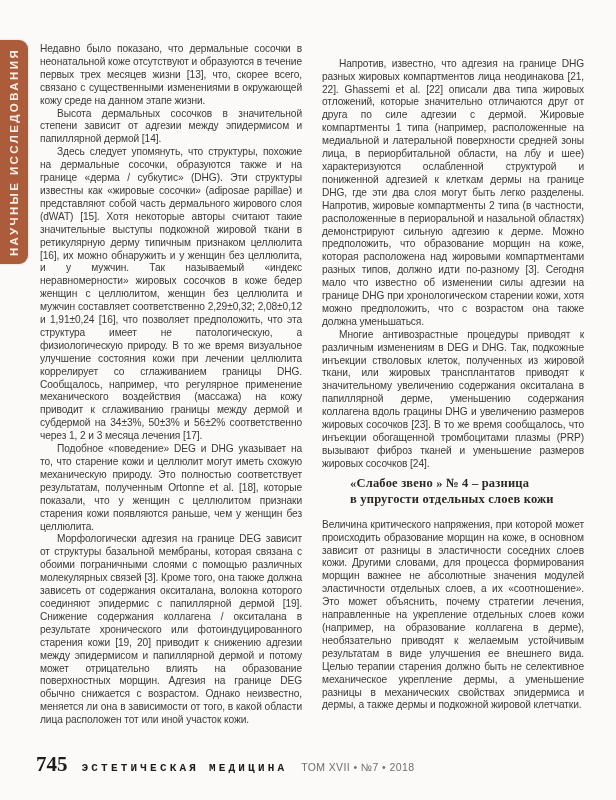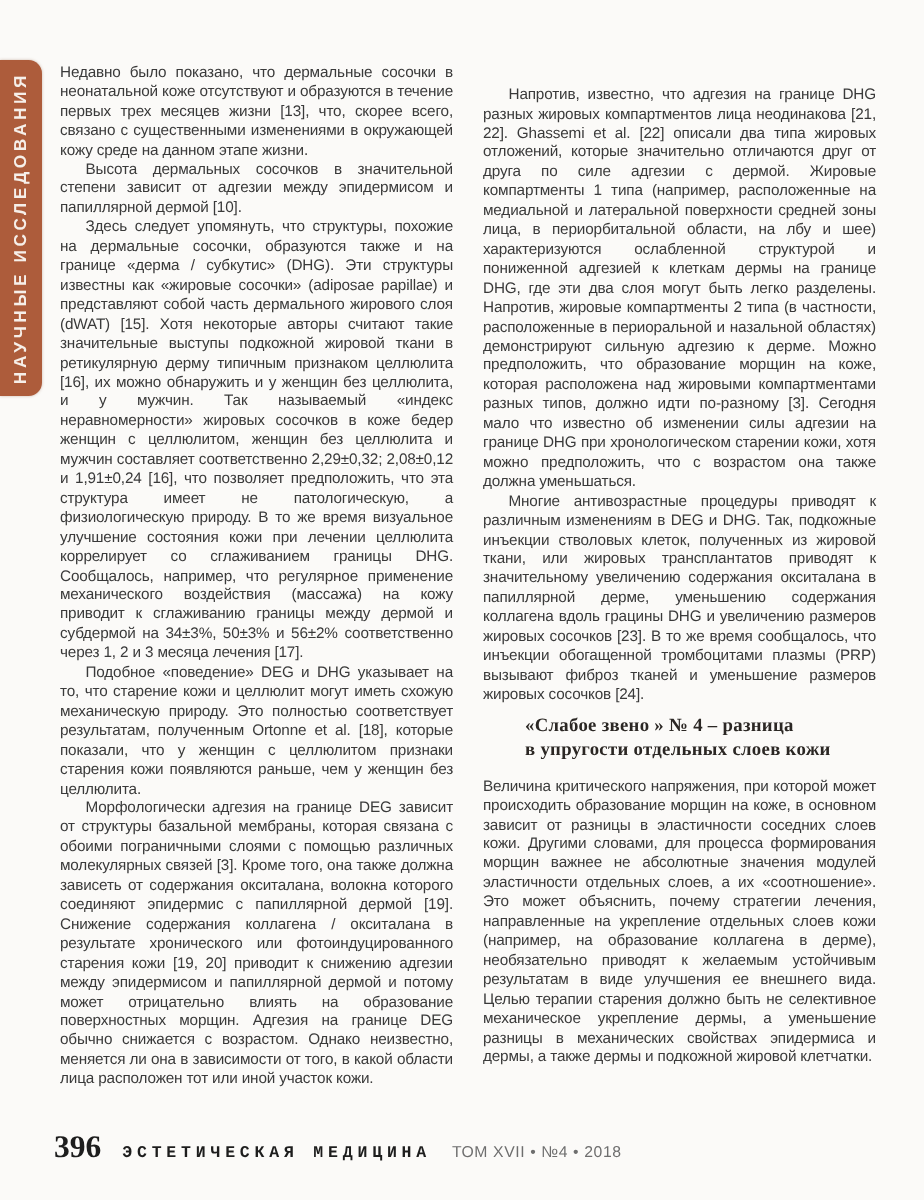--- a/index.html
+++ b/index.html
@@ -79,32 +79,32 @@
 
 <div class="page">
 
   <div class="section-tab">
     <span class="tab-label">НАУЧНЫЕ ИССЛЕДОВАНИЯ</span>
   </div>
 
   <div class="content">
     <div class="column">
         <p class="para">Недавно было показано, что дермальные сосочки в неонатальной коже отсутствуют и образуются в течение первых трех месяцев жизни [13], что, скорее всего, связано с существенными изменениями в окружающей кожу среде на данном этапе жизни.</p>
-        <p class="para indent">Высота дермальных сосочков в значительной степени зависит от адгезии между эпидермисом и папиллярной дермой [10].</p>
+        <p class="para indent">Высота дермальных сосочков в значительной степени зависит от адгезии между эпидермисом и папиллярной дермой [14].</p>
         <p class="para indent">Здесь следует упомянуть, что структуры, похожие на дермальные сосочки, образуются также и на границе «дерма / субкутис» (DHG). Эти структуры известны как «жировые сосочки» (adiposae papillae) и представляют собой часть дермального жирового слоя (dWAT) [15]. Хотя некоторые авторы считают такие значительные выступы подкожной жировой ткани в ретикулярную дерму типичным признаком целлюлита [16], их можно обнаружить и у женщин без целлюлита, и у мужчин. Так называемый «индекс неравномерности» жировых сосочков в коже бедер женщин с целлюлитом, женщин без целлюлита и мужчин составляет соответственно 2,29±0,32; 2,08±0,12 и 1,91±0,24 [16], что позволяет предположить, что эта структура имеет не патологическую, а физиологическую природу. В то же время визуальное улучшение состояния кожи при лечении целлюлита коррелирует со сглаживанием границы DHG. Сообщалось, например, что регулярное применение механического воздействия (массажа) на кожу приводит к сглаживанию границы между дермой и субдермой на 34±3%, 50±3% и 56±2% соответственно через 1, 2 и 3 месяца лечения [17].</p>
         <p class="para indent">Подобное «поведение» DEG и DHG указывает на то, что старение кожи и целлюлит могут иметь схожую механическую природу. Это полностью соответствует результатам, полученным Ortonne et al. [18], которые показали, что у женщин с целлюлитом признаки старения кожи появляются раньше, чем у женщин без целлюлита.</p>
         <p class="para indent">Морфологически адгезия на границе DEG зависит от структуры базальной мембраны, которая связана с обоими пограничными слоями с помощью различных молекулярных связей [3]. Кроме того, она также должна зависеть от содержания окситалана, волокна которого соединяют эпидермис с папиллярной дермой [19]. Снижение содержания коллагена / окситалана в результате хронического или фотоиндуцированного старения кожи [19, 20] приводит к снижению адгезии между эпидермисом и папиллярной дермой и потому может отрицательно влиять на образование поверхностных морщин. Адгезия на границе DEG обычно снижается с возрастом. Однако неизвестно, меняется ли она в зависимости от того, в какой области лица расположен тот или иной участок кожи.</p>
       </div>
     <div class="column">
         <p class="para indent">Напротив, известно, что адгезия на границе DHG разных жировых компартментов лица неодинакова [21, 22]. Ghassemi et al. [22] описали два типа жировых отложений, которые значительно отличаются друг от друга по силе адгезии с дермой. Жировые компартменты 1 типа (например, расположенные на медиальной и латеральной поверхности средней зоны лица, в периорбитальной области, на лбу и шее) характеризуются ослабленной структурой и пониженной адгезией к клеткам дермы на границе DHG, где эти два слоя могут быть легко разделены. Напротив, жировые компартменты 2 типа (в частности, расположенные в периоральной и назальной областях) демонстрируют сильную адгезию к дерме. Можно предположить, что образование морщин на коже, которая расположена над жировыми компартментами разных типов, должно идти по-разному [3]. Сегодня мало что известно об изменении силы адгезии на границе DHG при хронологическом старении кожи, хотя можно предположить, что с возрастом она также должна уменьшаться.</p>
         <p class="para indent">Многие антивозрастные процедуры приводят к различным изменениям в DEG и DHG. Так, подкожные инъекции стволовых клеток, полученных из жировой ткани, или жировых трансплантатов приводят к значительному увеличению содержания окситалана в папиллярной дерме, уменьшению содержания коллагена вдоль грацины DHG и увеличению размеров жировых сосочков [23]. В то же время сообщалось, что инъекции обогащенной тромбоцитами плазмы (PRP) вызывают фиброз тканей и уменьшение размеров жировых сосочков [24].</p>
         <h2 class="col-heading">«Слабое звено » № 4 – разница<br>в упругости отдельных слоев кожи</h2>
         <p class="para">Величина критического напряжения, при которой может происходить образование морщин на коже, в основном зависит от разницы в эластичности соседних слоев кожи. Другими словами, для процесса формирования морщин важнее не абсолютные значения модулей эластичности отдельных слоев, а их «соотношение». Это может объяснить, почему стратегии лечения, направленные на укрепление отдельных слоев кожи (например, на образование коллагена в дерме), необязательно приводят к желаемым устойчивым результатам в виде улучшения ее внешнего вида. Целью терапии старения должно быть не селективное механическое укрепление дермы, а уменьшение разницы в механических свойствах эпидермиса и дермы, а также дермы и подкожной жировой клетчатки.</p>
       </div>
   </div>
 
   <div class="footer">
-    <span class="page-num">396</span>
+    <span class="page-num">745</span>
     <span class="journal">ЭСТЕТИЧЕСКАЯ МЕДИЦИНА</span>
-    <span class="issue">ТОМ XVII • №4 • 2018</span>
+    <span class="issue">ТОМ XVII • №7 • 2018</span>
   </div>
 
 </div>
 
 </body></html>

